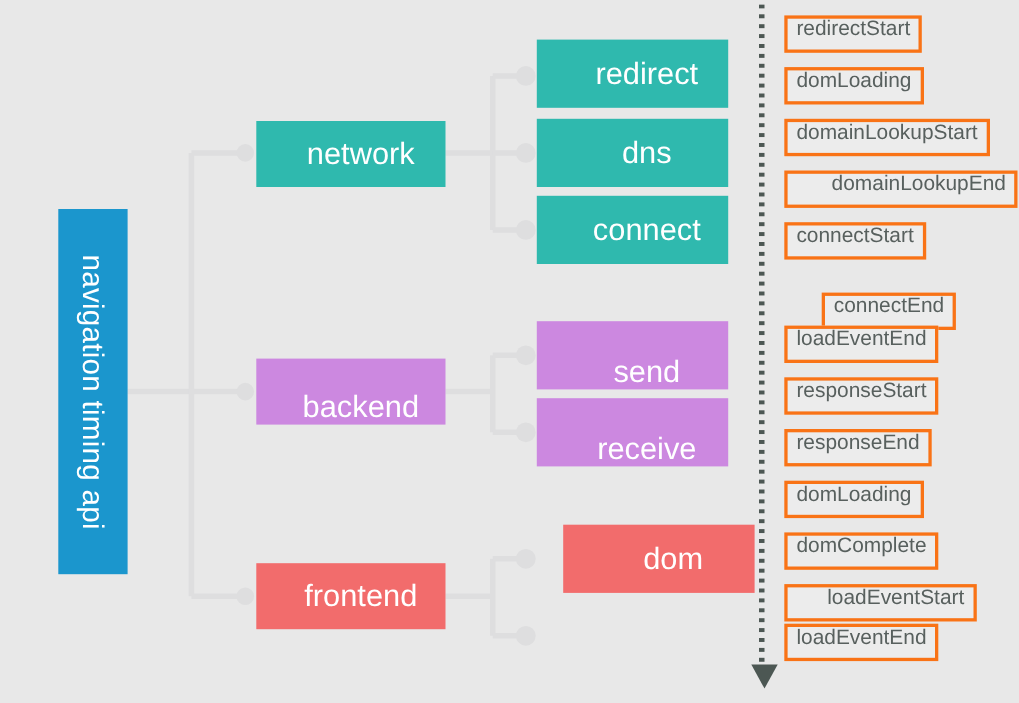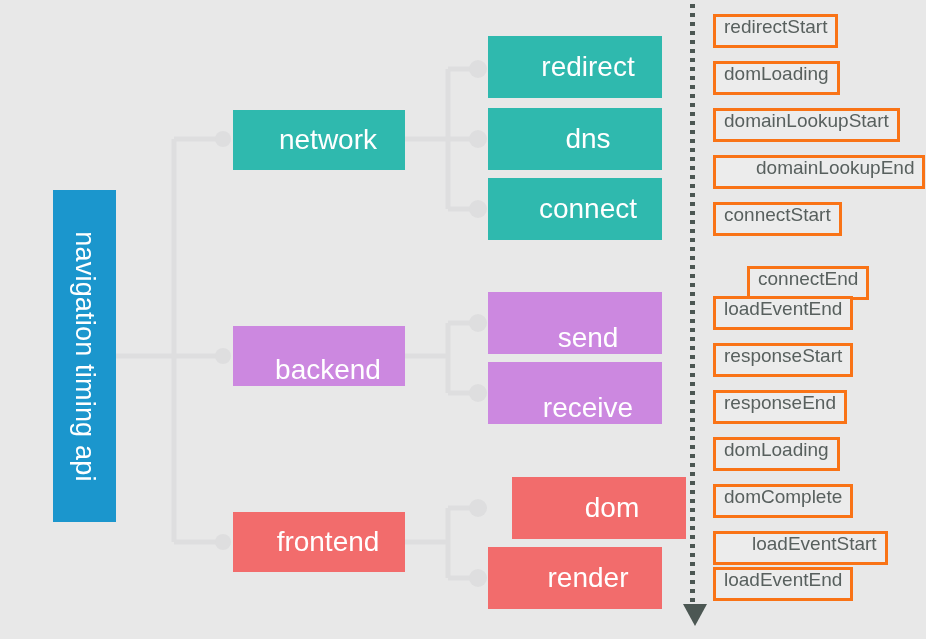--- a/index.html
+++ b/index.html
@@ -232,23 +232,20 @@
   <div class="node leaf-node c-backend n-send">
     <span class="node-label">send</span>
   </div>
   <div class="node leaf-node c-backend n-receive">
     <span class="node-label">receive</span>
   </div>
 
   <div class="node leaf-node c-frontend n-dom">
     <span class="node-label">dom</span>
   </div>
-  <div class="node leaf-node c-frontend n-render">
-    <span class="node-label">render</span>
-  </div>
 
   <div class="timeline">
     <div class="timeline-axis">
       <div class="timeline-dots"></div>
       <div class="timeline-arrow"></div>
     </div>
     <div class="event-list" id="event-list">
         <div class="event-item" style="top: 14px; left: 0px;">
           <span class="event-label">redirectStart</span>
         </div>

